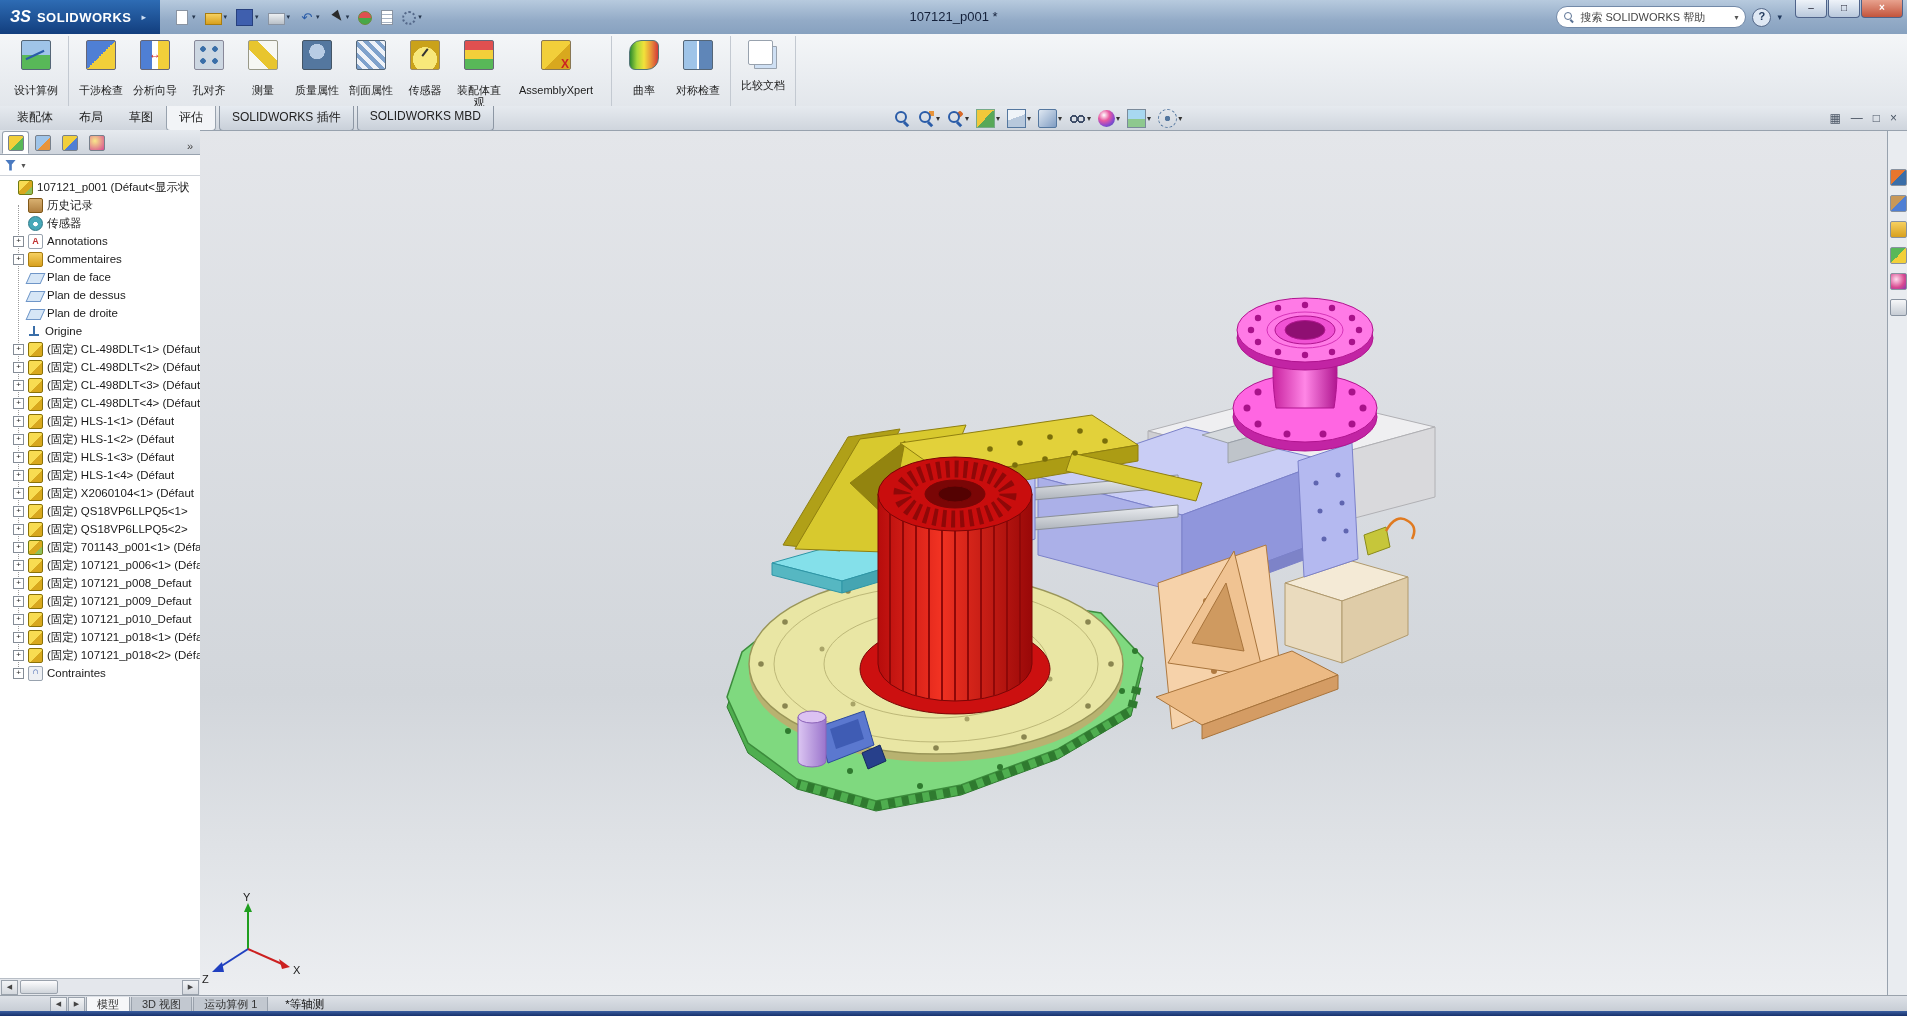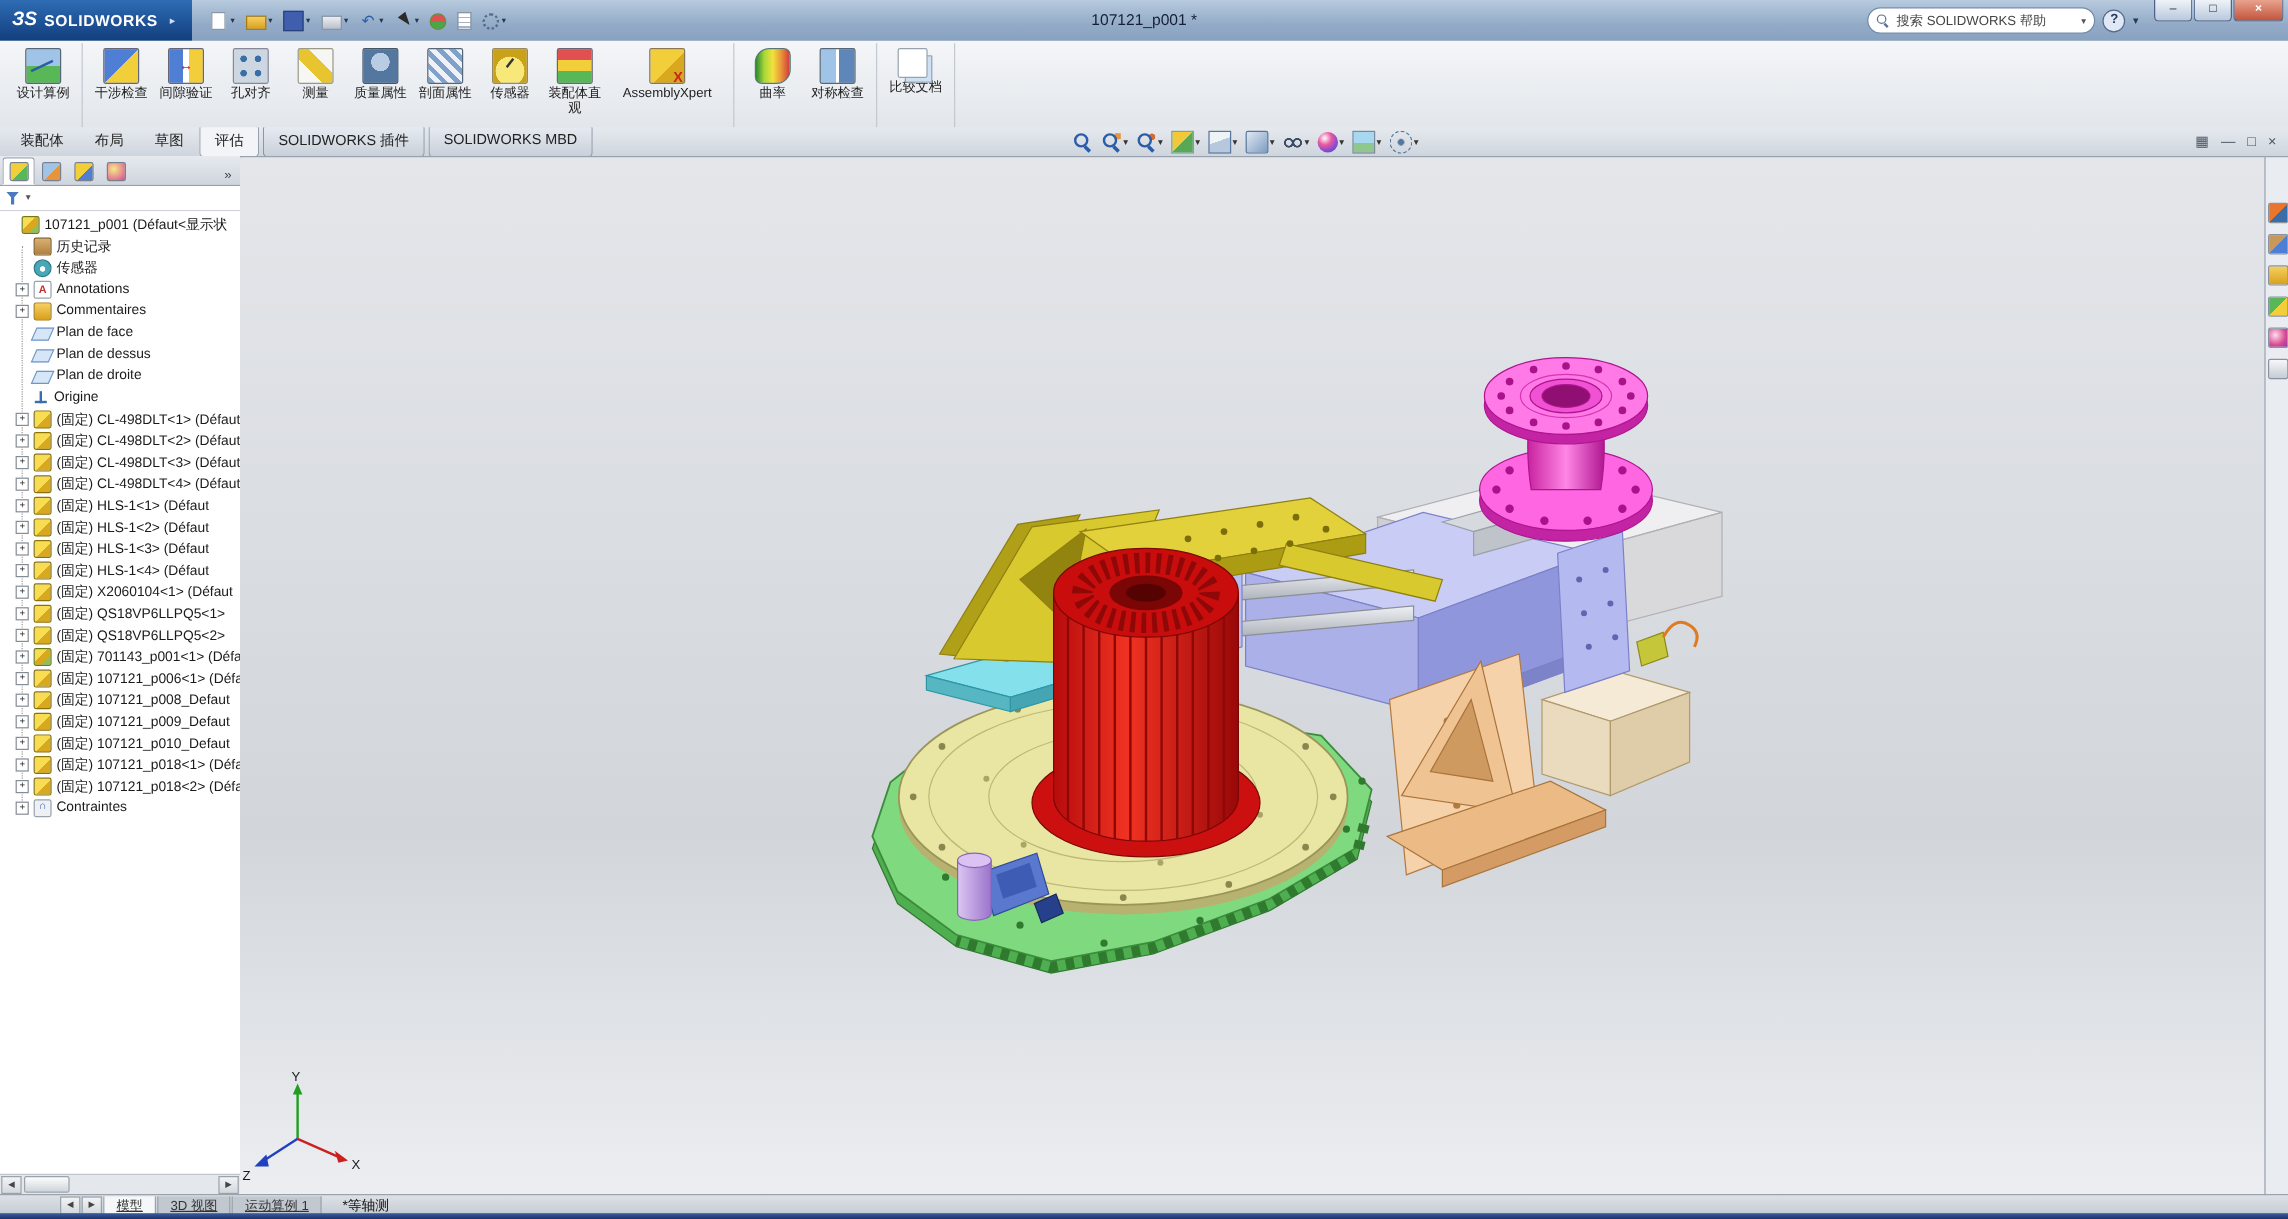--- a/index.html
+++ b/index.html
@@ -45,21 +45,21 @@
   .winbtns{display:flex;align-self:flex-start;margin-left:6px;}
   .wb{width:30px;height:17px;border:1px solid #4f638a;border-top:none;background:linear-gradient(#eef3f9,#b9c8dc);
     border-radius:0 0 4px 4px;font-size:10px;text-align:center;line-height:15px;color:#223;margin-left:1px;}
   .wb-close{width:40px;background:linear-gradient(#e8a28e,#c3543c);color:#fff;font-weight:bold;}
 
   
   .ribbon{position:absolute;top:34px;left:0;right:0;height:72px;
     background:linear-gradient(#f4f6f8,#e2e6eb);border-bottom:1px solid #aab2bc;
     display:flex;align-items:stretch;padding:2px 4px 0 4px;}
   .rgroup{display:flex;align-items:flex-start;padding:2px 5px;border-right:1px solid #c3c9d1;}
-  .rbtn{width:52px;display:flex;flex-direction:column;align-items:center;gap:2px;padding:2px 1px;border-radius:3px;}
+  .rbtn{width:52px;display:flex;flex-direction:column;align-items:center;gap:14px;padding:2px 1px;border-radius:3px;}
   .rbtn.wide{width:98px;}
   .ri{width:28px;height:28px;border-radius:2px;flex:0 0 28px;position:relative;}
   .rlabel{font-size:11px;line-height:12px;text-align:center;color:#1c1c1c;}
   .ri-design-study{background:linear-gradient(180deg,#9fc4e8 0 50%,#58b858 50%);border:1px solid #567;}
   .ri-design-study::after{content:"";position:absolute;left:3px;top:13px;width:20px;height:2px;background:#2a5ca8;transform:rotate(-25deg);}
   .ri-interference-check{background:linear-gradient(135deg,#4f7fd4 0 50%,#f2cf3a 50%);border:1px solid #667;}
   .ri-clearance-verify{background:linear-gradient(90deg,#4f7fd4 0 40%,#fff 40% 60%,#f2cf3a 60%);border:1px solid #667;}
   .ri-clearance-verify::after{content:"↔";position:absolute;left:0;right:0;top:6px;text-align:center;color:#c22;font-size:12px;font-weight:bold;}
   .ri-hole-alignment{background-color:#cdd7e2;border:1px solid #889;background-image:
     radial-gradient(circle at 8px 8px,#3a6ea8 2.5px,transparent 3px),
@@ -170,21 +170,21 @@
   .tp-appearances{background:radial-gradient(circle at 35% 35%,#fde,#d84a90 60%,#8a3ab0);}
   .tp-custom-properties{background:linear-gradient(#f6f7f9,#c6ccd4);}
 
   
   .bottombar{position:absolute;top:995px;left:0;right:0;height:16px;
     background:linear-gradient(#dde1e7,#c6ccd4);border-top:1px solid #9aa2ac;
     display:flex;align-items:center;font-size:11px;padding-left:50px;}
   .bnav{width:15px;height:13px;background:linear-gradient(#f2f4f6,#d4d8de);border:1px solid #9aa2ac;
     font-size:7px;display:flex;align-items:center;justify-content:center;color:#444;margin-right:1px;}
   .btab{padding:0 10px;height:15px;border-right:1px solid #9aa2ac;border-left:1px solid #9aa2ac;
-    background:#c2c8d0;color:#333;display:flex;align-items:center;margin-right:1px;text-decoration:underline;}
+    background:#c2c8d0;color:#333;display:flex;align-items:center;margin-right:1px;}
   .btab.active{background:#f6f7f9;}
   .viewlabel{margin-left:16px;color:#111;font-size:11.5px;}
   .taskbar{position:absolute;top:1011px;left:0;right:0;height:5px;background:linear-gradient(#3b5fa0,#17306b);}
 </style>
 </head>
 <body>
 
 <div class="screen">
 
   <div class="titlebar">
@@ -253,21 +253,21 @@
           <span class="rlabel">设计算例</span>
         </div>
       </div>
       <div class="rgroup">
         <div class="rbtn">
           <span class="ri ri-interference-check"></span>
           <span class="rlabel">干涉检查</span>
         </div>
         <div class="rbtn">
           <span class="ri ri-clearance-verify"></span>
-          <span class="rlabel">间隙验证</span>
+          <span class="rlabel">分析向导</span>
         </div>
         <div class="rbtn">
           <span class="ri ri-hole-alignment"></span>
           <span class="rlabel">孔对齐</span>
         </div>
         <div class="rbtn">
           <span class="ri ri-measure"></span>
           <span class="rlabel">测量</span>
         </div>
         <div class="rbtn">

